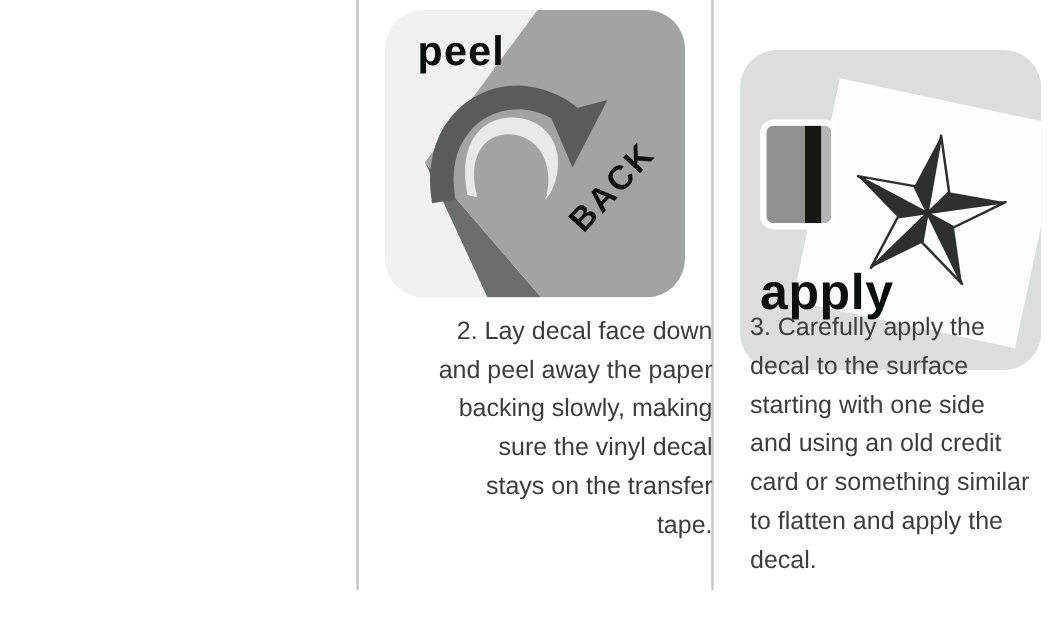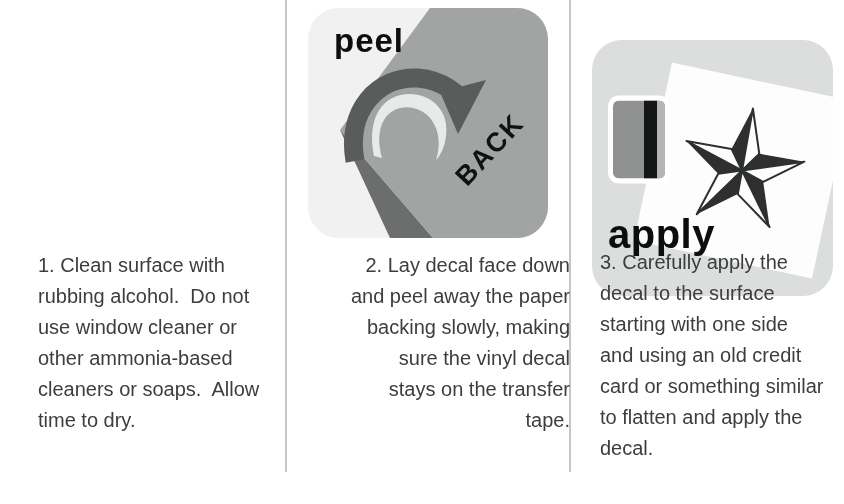--- a/index.html
+++ b/index.html
@@ -80,26 +80,20 @@
         <polygon points="150,115 160.9,53 167.3,98.3" fill="#fdfdfd" stroke="var(--star_black)" stroke-width="2"></polygon>
         <polygon points="150,115 212.4,106.2 171.2,126.3" fill="#fdfdfd" stroke="var(--star_black)" stroke-width="2"></polygon>
         <polygon points="150,115 177.6,171.6 145.8,138.6" fill="#fdfdfd" stroke="var(--star_black)" stroke-width="2"></polygon>
         <polygon points="150,115 104.7,158.8 126.2,118.3" fill="#fdfdfd" stroke="var(--star_black)" stroke-width="2"></polygon>
         <polygon points="150,115 94.4,85.4 139.5,93.4" fill="#fdfdfd" stroke="var(--star_black)" stroke-width="2"></polygon>
       </g>
     </svg>
     <span class="tile-title t-apply">apply</span>
   </div>
 
-  <div class="instructions ins1">1. Clean surface with
-rubbing alcohol.  Do not
-use window cleaner or
-other ammonia-based
-cleaners or soaps.  Allow
-time to dry.</div>
   <div class="instructions ins2">2. Lay decal face down
 and peel away the paper
 backing slowly, making
 sure the vinyl decal
 stays on the transfer
 tape.</div>
   <div class="instructions ins3">3. Carefully apply the
 decal to the surface
 starting with one side
 and using an old credit

